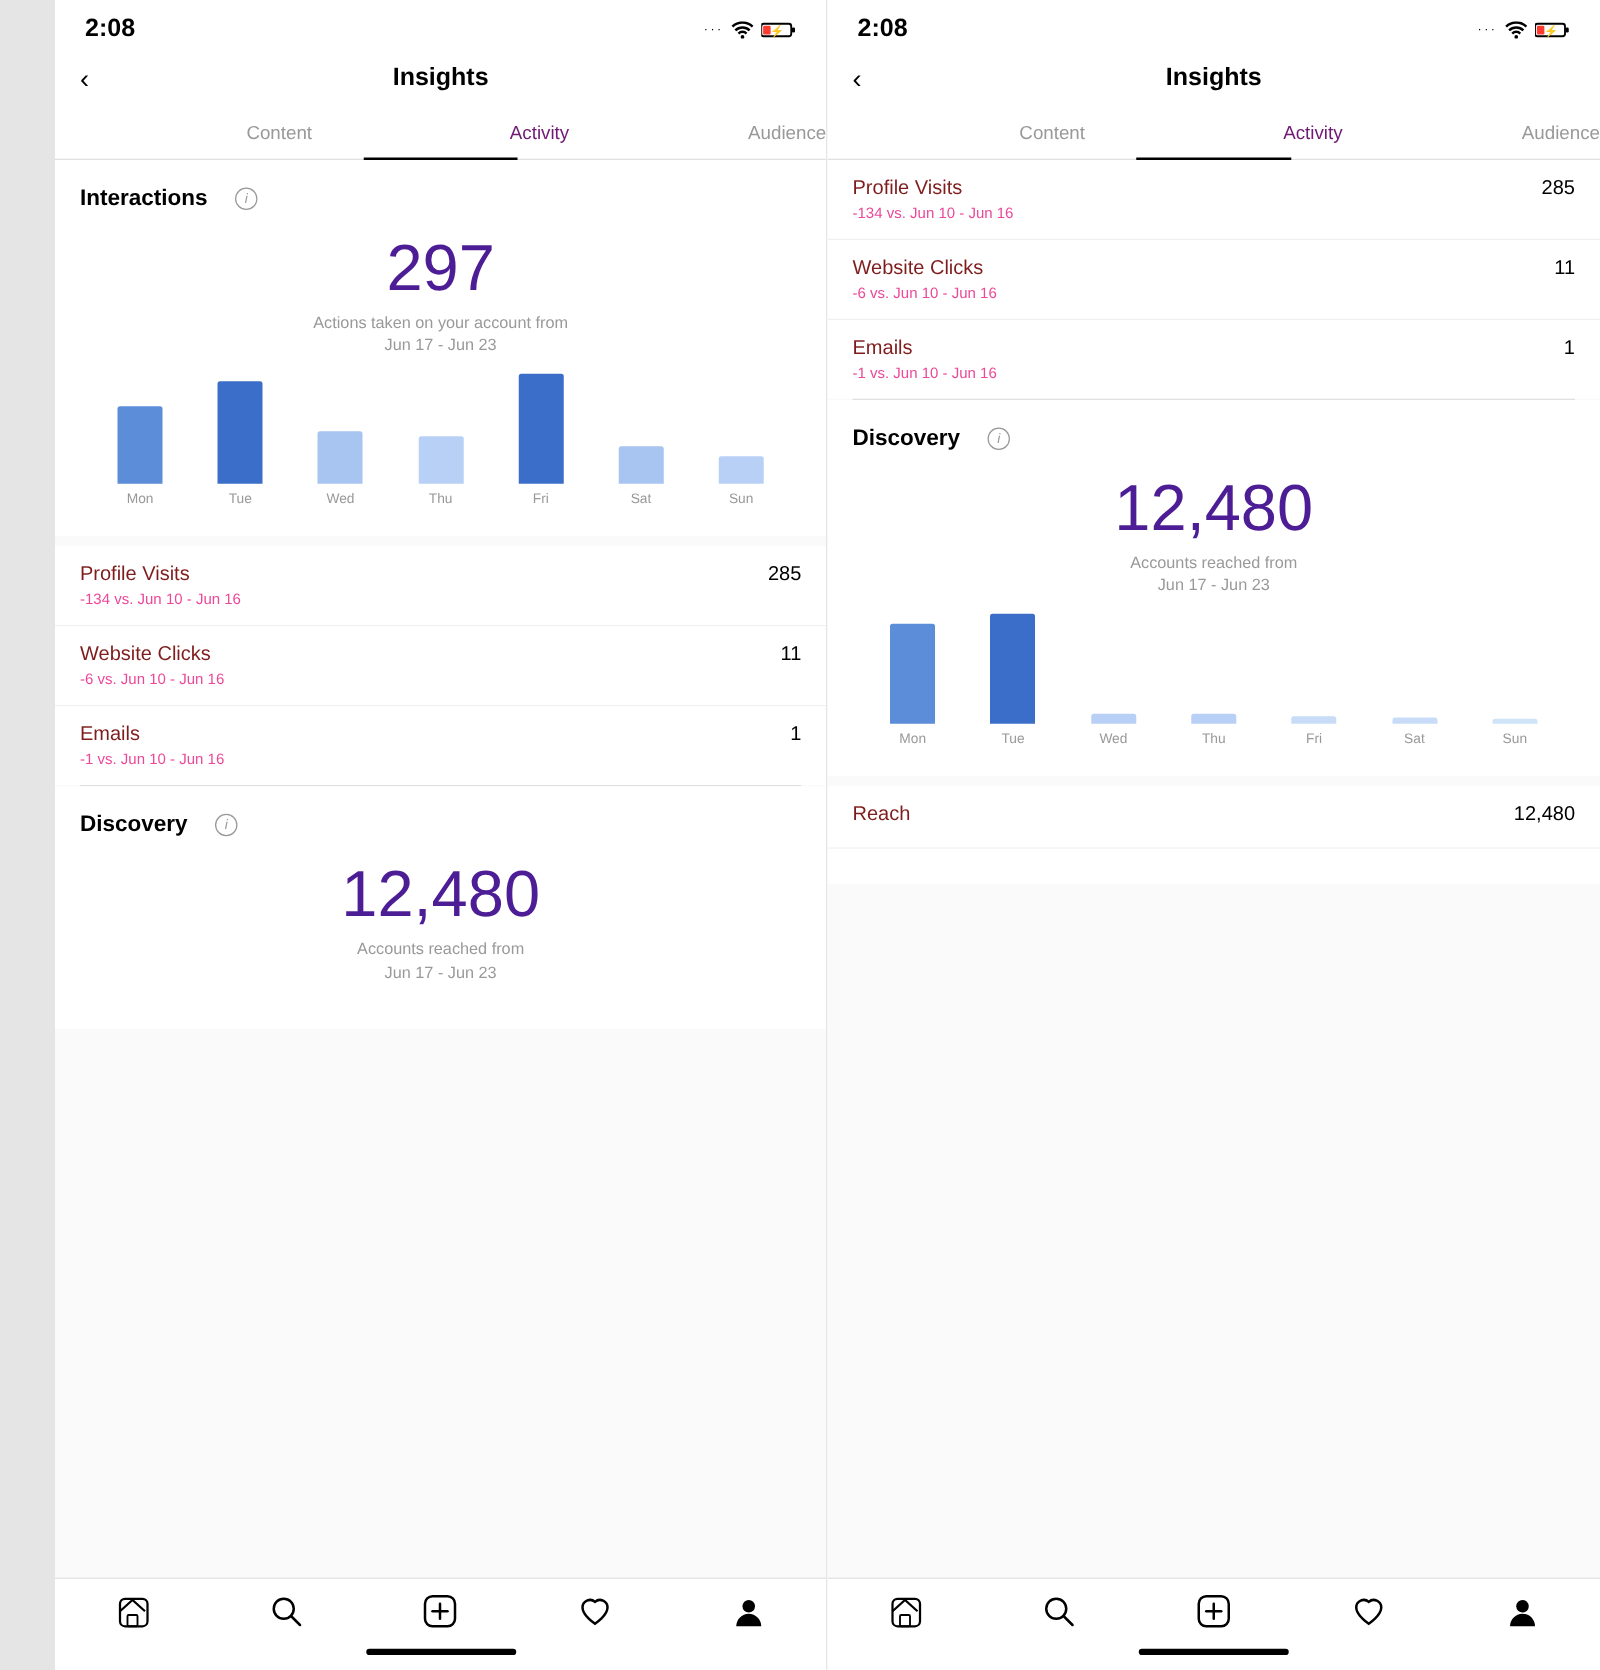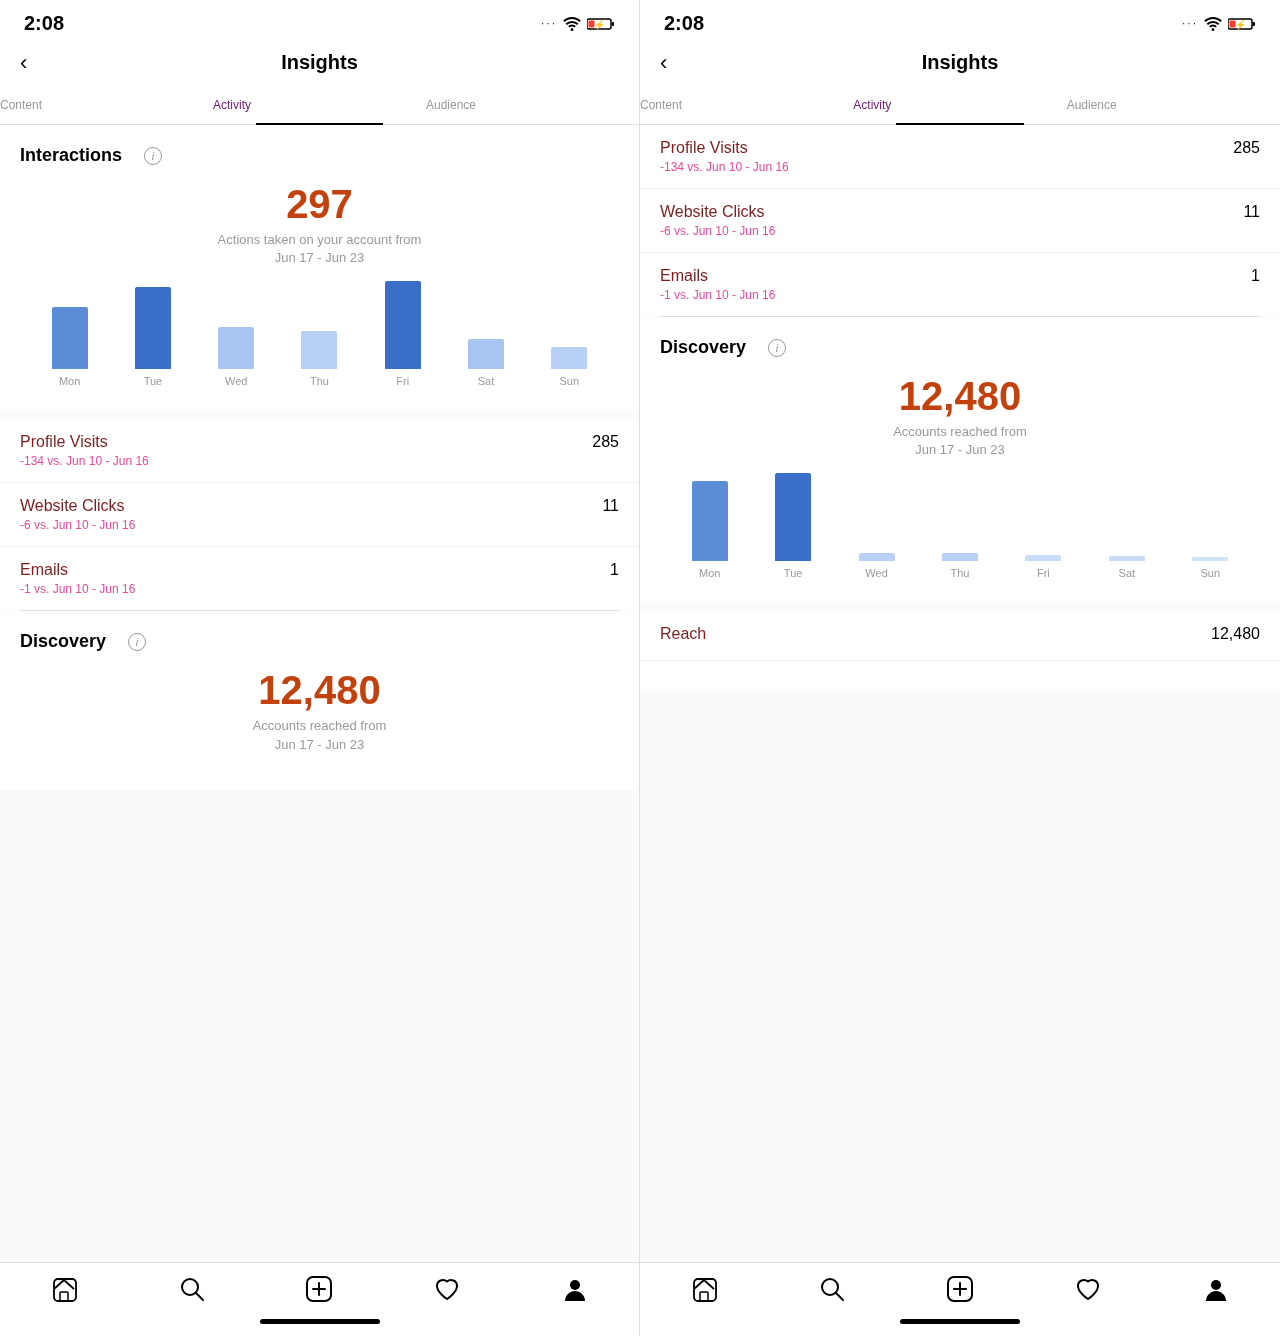--- a/index.html
+++ b/index.html
@@ -8,20 +8,21 @@
       background: #e5e5e5;
       display: flex;
       justify-content: center;
       align-items: flex-start;
       min-height: 100vh;
     }
     .phones-container {
       display: flex;
       gap: 0;
       width: 1280px;
+      padding-left: 44px;
     }
     .phone {
       width: 640px;
       height: 1336px;
       background: #fff;
       display: flex;
       flex-direction: column;
       overflow: hidden;
       position: relative;
       border-right: 1px solid #ddd;
@@ -71,23 +72,23 @@
     }
 
     
     .tabs {
       display: flex;
       border-bottom: 1px solid #e0e0e0;
       background: #fff;
     }
     .tab {
       flex: 1;
-      text-align: left;
+      text-align: right;
       padding: 12px 0;
-      font-size: 12px;
+      font-size: 15px;
       color: #999;
       cursor: pointer;
       position: relative;
     }
     .tab.active {
       color: #701a75;
       font-weight: 400;
     }
     .tab.active::after {
       content: '';
@@ -132,38 +133,38 @@
       justify-content: center;
       font-size: 11px;
       color: #999;
       font-style: italic;
       font-weight: 400;
     }
 
     
     .big-number {
       text-align: center;
-      font-size: 40px;
-      font-weight: 700;
-      color: #c2410c;
+      font-size: 52px;
+      font-weight: 400;
+      color: #4c1d95;
       margin-bottom: 4px;
     }
     .big-label {
       text-align: center;
       font-size: 13px;
       color: #999;
       margin-bottom: 20px;
       line-height: 1.4;
     }
 
     
     .bar-chart {
       display: flex;
       align-items: flex-end;
-      justify-content: flex-start;
+      justify-content: center;
       height: 100px;
       margin-bottom: 8px;
       padding: 0 8px;
     }
     .bar-group {
       display: flex;
       flex-direction: column;
       align-items: center;
       flex: 1;
     }

